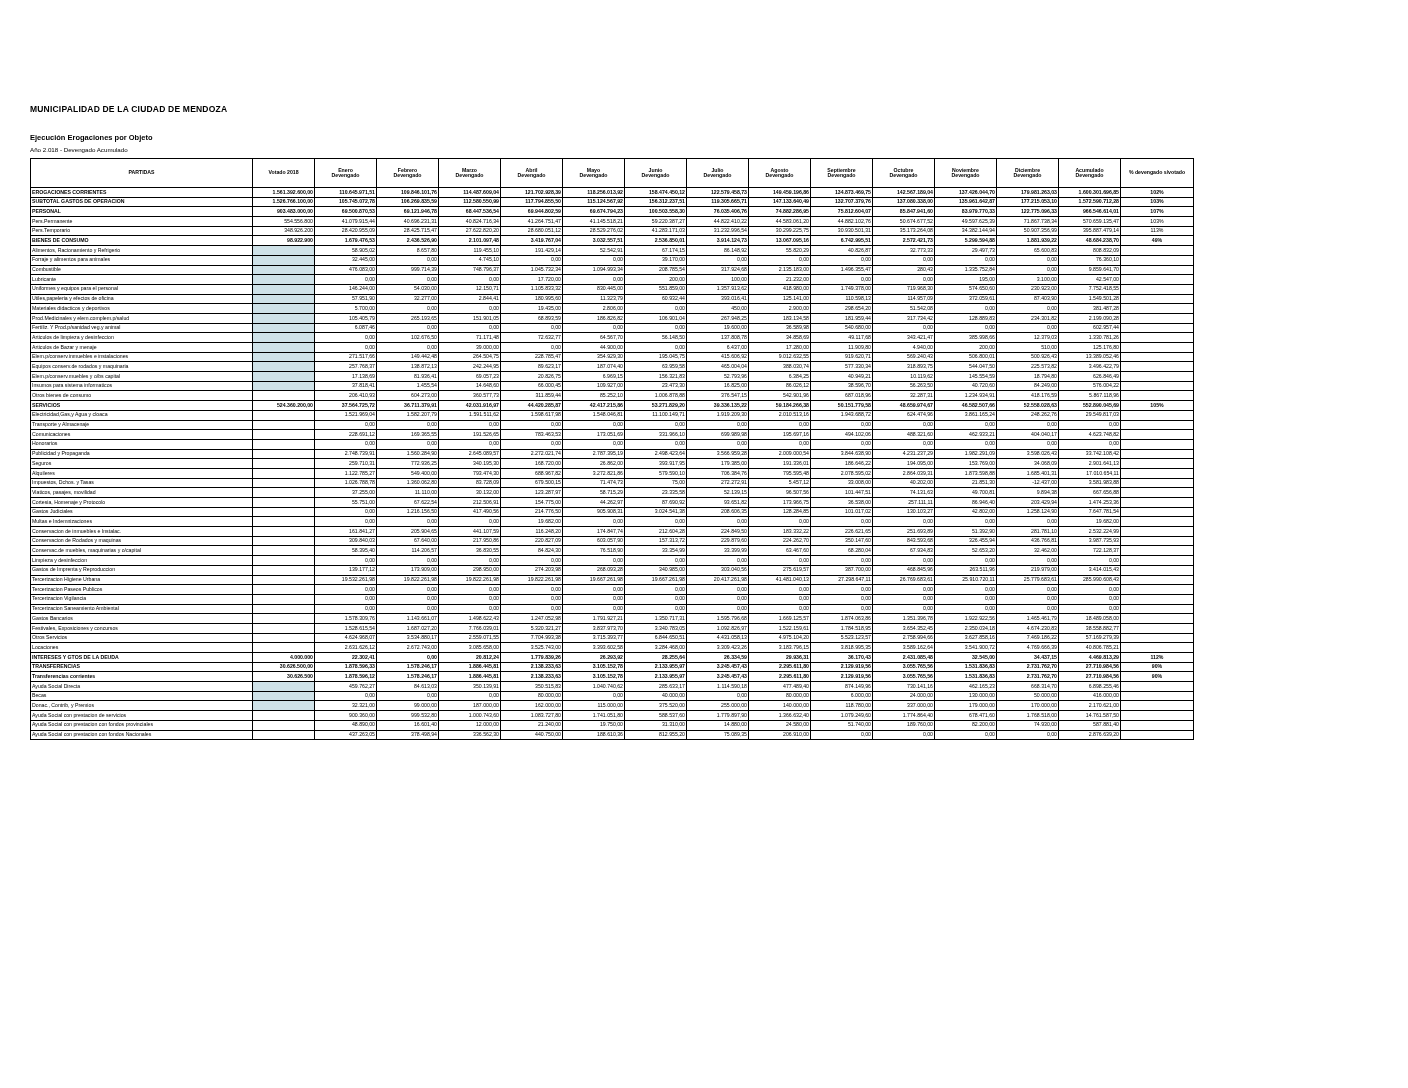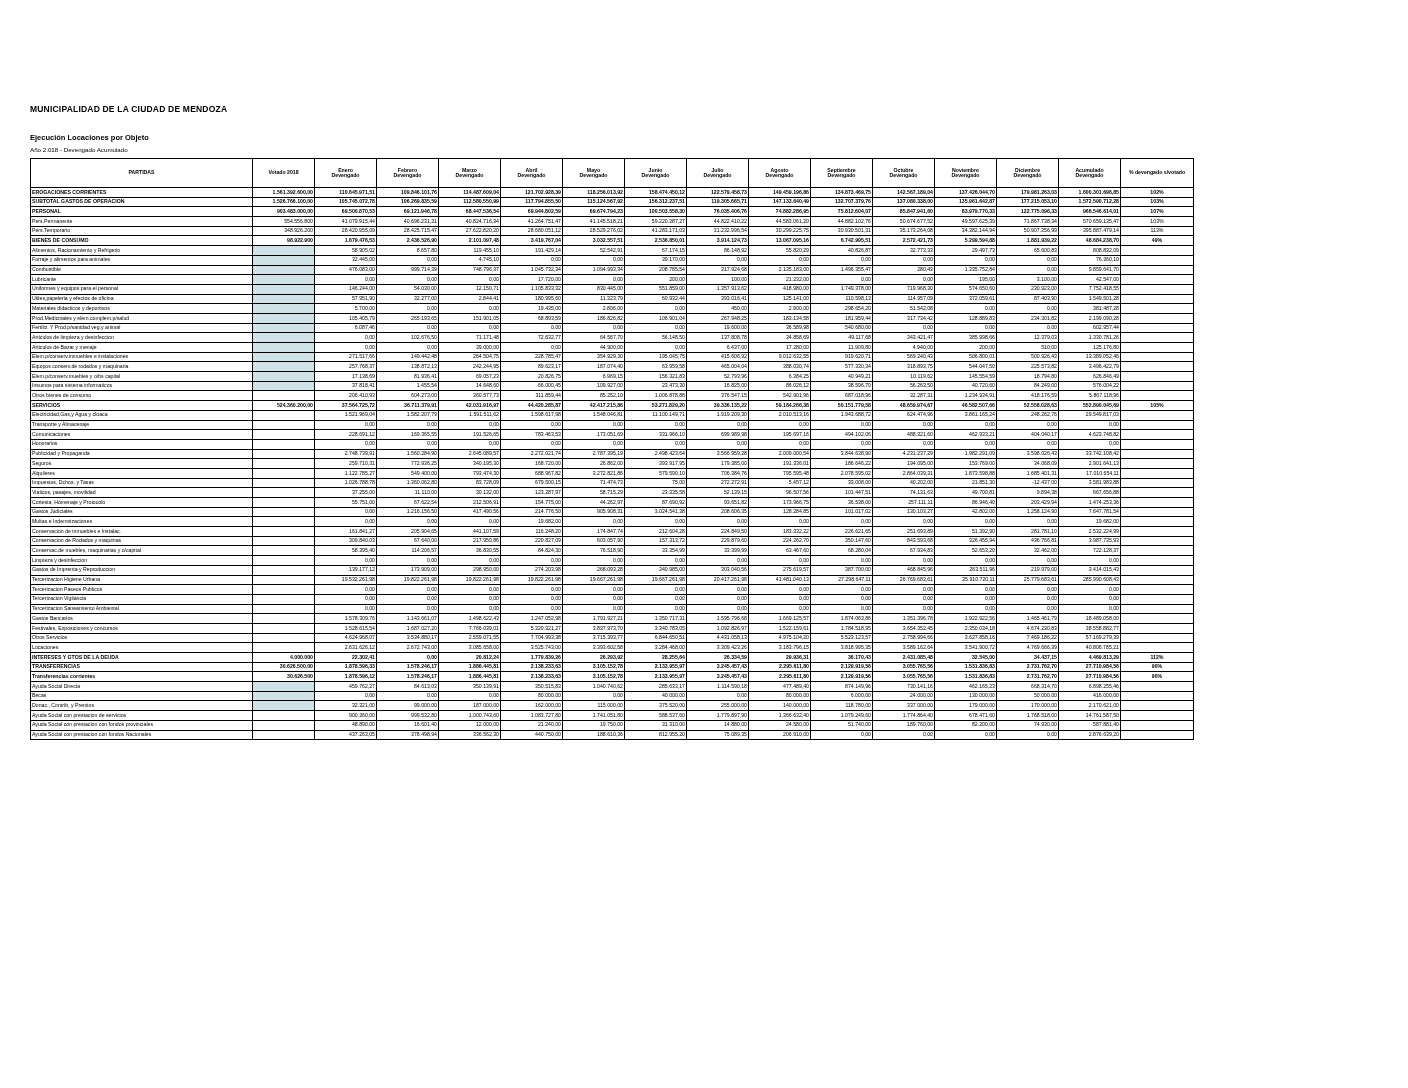--- a/index.html
+++ b/index.html
@@ -24,21 +24,21 @@
   col.cm{width:62px}
   col.cac{width:62px}
   col.cp{width:73px}
 </style>
 </head>
 <body>
 
 <div class="page">
 
   <div class="hdr">MUNICIPALIDAD DE LA CIUDAD DE MENDOZA</div>
-  <div class="sub1">Ejecución Locaciones por Objeto</div>
+  <div class="sub1">Ejecución Erogaciones por Objeto</div>
   <div class="sub2">Año 2.018 - Devengado  Acumulado</div>
 
   <table class="main">
     <colgroup>
       <col class="c0">
         <col class="cv">
         <col class="cm">
         <col class="cm">
         <col class="cm">
         <col class="cm">

